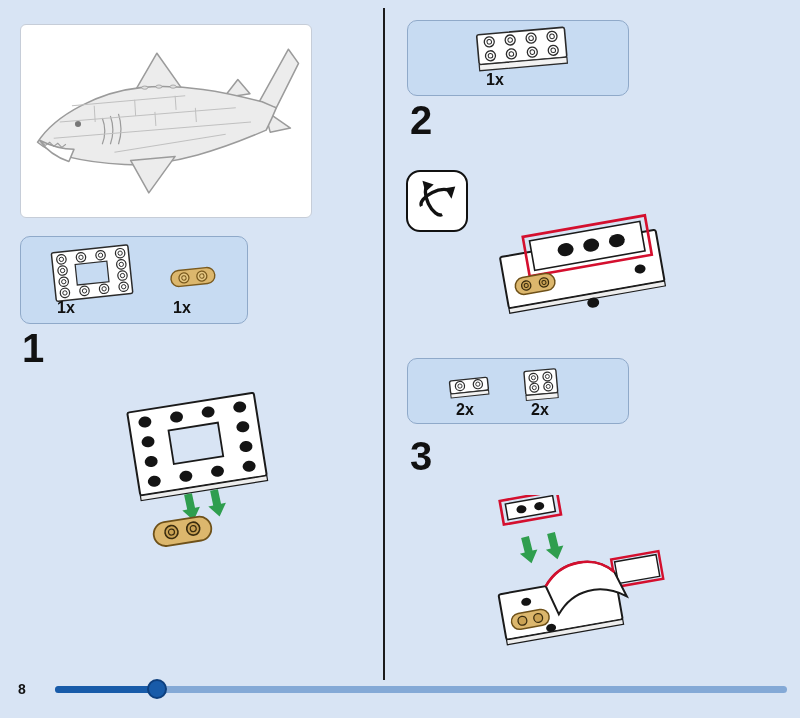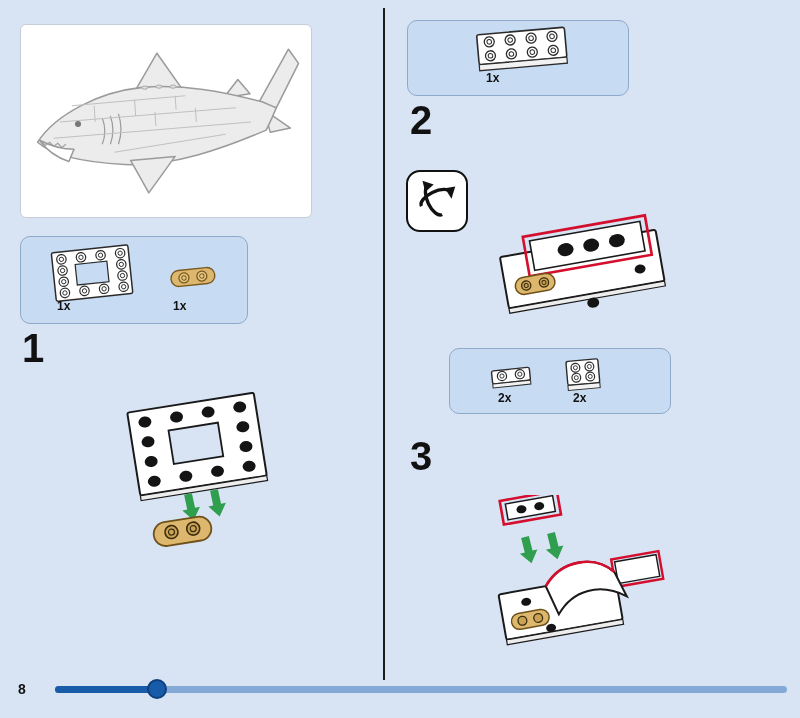--- a/index.html
+++ b/index.html
@@ -3,21 +3,21 @@
 <meta charset="utf-8">
 <style>
   html,body{margin:0;padding:0;background:#d8e4f4;}
   .canvas{position:relative;width:800px;height:718px;background:#d8e4f4;
           font-family:"Liberation Sans",sans-serif;overflow:hidden;}
   .preview-box{position:absolute;left:20px;top:24px;width:290px;height:192px;
                background:#ffffff;border:1px solid #c6cdd8;border-radius:6px;}
   .preview-box svg{position:absolute;left:2px;top:8px;width:284px;height:174px;}
   .parts-box{position:absolute;background:#c7dbf2;border:1px solid #8fa9c9;border-radius:10px;}
   .part{position:absolute;}
-  .count{position:absolute;font-size:12px;font-weight:bold;color:#111;}
+  .count{position:absolute;font-size:16px;font-weight:bold;color:#111;}
   .step-number{position:absolute;font-size:40px;font-weight:bold;color:#111;line-height:1;}
   .assembly{position:absolute;}
   .divider{position:absolute;left:383px;top:8px;width:2px;height:672px;background:#1b1b1b;}
   .rotate-box{position:absolute;left:406px;top:170px;width:62px;height:62px;background:#fff;
               border:2.5px solid #111;border-radius:14px;box-sizing:border-box;}
   .rotate-box svg{position:absolute;left:6px;top:6px;width:45px;height:45px;}
   .page-number{position:absolute;left:18px;top:681px;font-size:14px;font-weight:bold;color:#111;}
   .progress-track{position:absolute;left:55px;top:686px;width:732px;height:7px;
                   background:#84a9d6;border-radius:4px;}
   .progress-fill{position:absolute;left:0;top:0;height:7px;width:103px;background:#185ba9;border-radius:4px;}
@@ -193,21 +193,21 @@
           <ellipse cx="96" cy="99" rx="6" ry="5"></ellipse>
       </g>
       <rect x="22" y="62" width="40" height="17" rx="8.5" fill="#dcb76d" stroke="#6e5119" stroke-width="1.5"></rect>
       <circle cx="33" cy="70.5" r="4.6" fill="#caa254" stroke="#3a2c0e" stroke-width="1.3"></circle>
       <circle cx="51" cy="70.5" r="4.6" fill="#caa254" stroke="#3a2c0e" stroke-width="1.3"></circle>
       <circle cx="33" cy="70.5" r="2" fill="none" stroke="#3a2c0e" stroke-width="1"></circle>
       <circle cx="51" cy="70.5" r="2" fill="none" stroke="#3a2c0e" stroke-width="1"></circle>
     </g>
   </svg>
 
-  <div class="parts-box" style="left:407px;top:348px;width:220px;height:64px;margin-left:42px;">
+  <div class="parts-box" style="left:407px;top:358px;width:220px;height:64px;">
     <svg class="part" style="left:38px;top:14px;width:48px;height:26px;" viewBox="0 0 48 26">
       <g transform="rotate(-6 24 13)">
         <rect x="4" y="6" width="38" height="13" rx="2" fill="#fff" stroke="#2b2b2b" stroke-width="1.4"></rect>
         <rect x="4" y="19" width="38" height="4" fill="#f2f2f2" stroke="#2b2b2b" stroke-width="1"></rect>
         <circle cx="14" cy="12" r="4.6" fill="#fff" stroke="#2b2b2b" stroke-width="1.2"></circle>
         <circle cx="32" cy="12" r="4.6" fill="#fff" stroke="#2b2b2b" stroke-width="1.2"></circle>
         <circle cx="14" cy="12" r="2.1" fill="none" stroke="#2b2b2b" stroke-width="0.9"></circle>
         <circle cx="32" cy="12" r="2.1" fill="none" stroke="#2b2b2b" stroke-width="0.9"></circle>
       </g>
     </svg>

